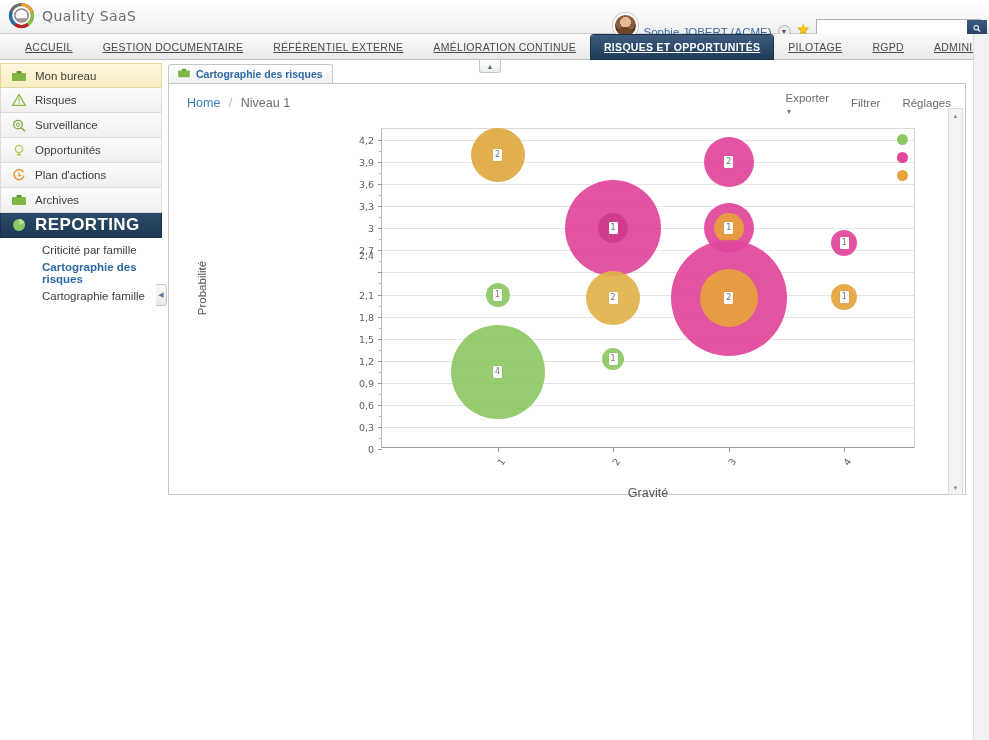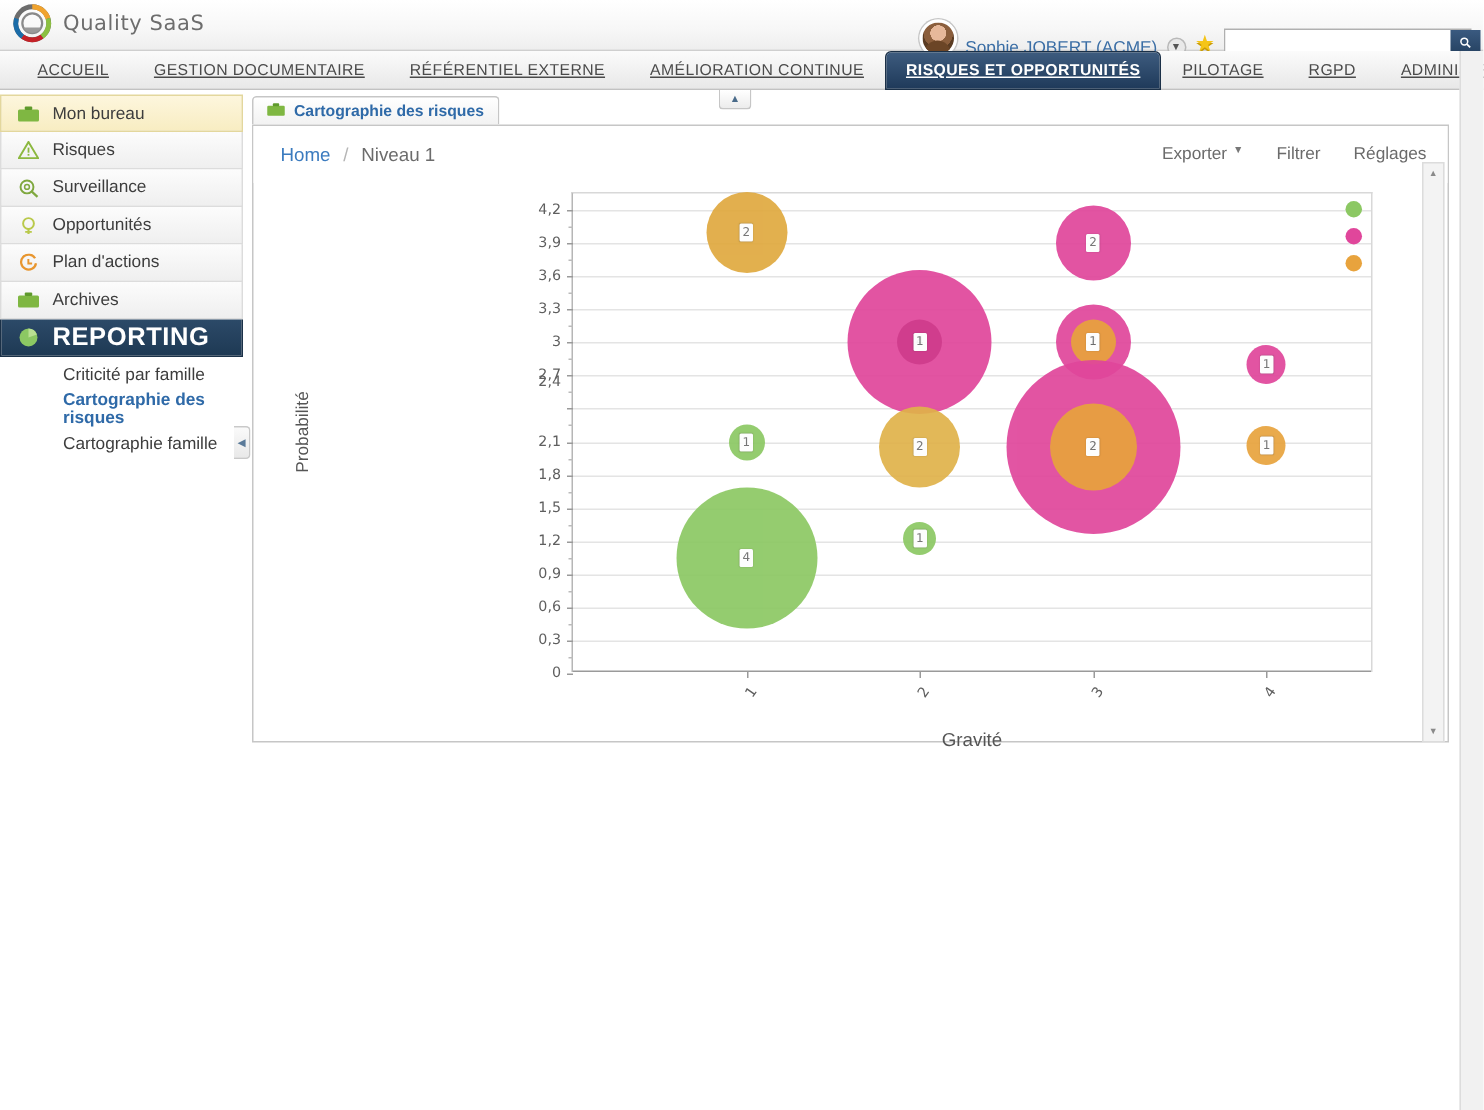--- a/index.html
+++ b/index.html
@@ -150,21 +150,21 @@
   }
   .panel-head {
     height: 38px; display: flex; align-items: center;
     padding: 0 14px 0 18px; justify-content: space-between;
     background: #fff;
   }
   .crumb { font-size: 12.5px; color: #6c6c6c; }
   .crumb a { color: #3b7bbf; text-decoration: none; cursor: pointer; }
   .crumb .sep { color: #b5b5b5; margin: 0 5px; }
   .tools { display: flex; align-items: center; gap: 22px; }
-  .tool { font-size: 11.5px; color: #6b6b6b; cursor: pointer; display: flex; gap: 4px; }
+  .tool { font-size: 11.5px; color: #6b6b6b; cursor: pointer; display: flex; gap: 4px; flex-direction: column; }
   .tool .dn { font-size: 7px; color: #777; }
 
   
   .chart-area { flex: 1; position: relative; }
   .plot {
     position: absolute; left: 36px; top: 6px;
     width: 710px; height: 320px;
   }
   .plot-frame {
     position: absolute; left: 176px; top: 0;

